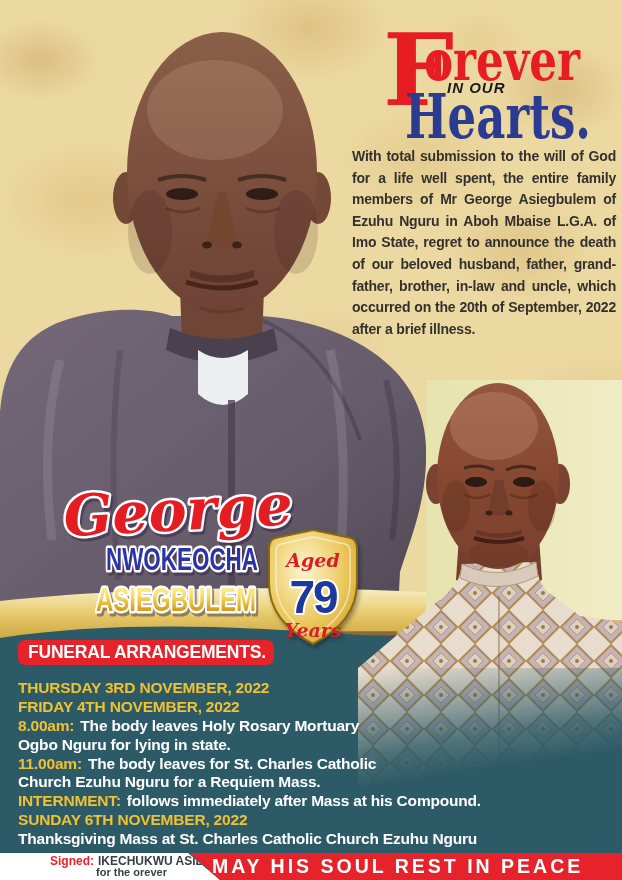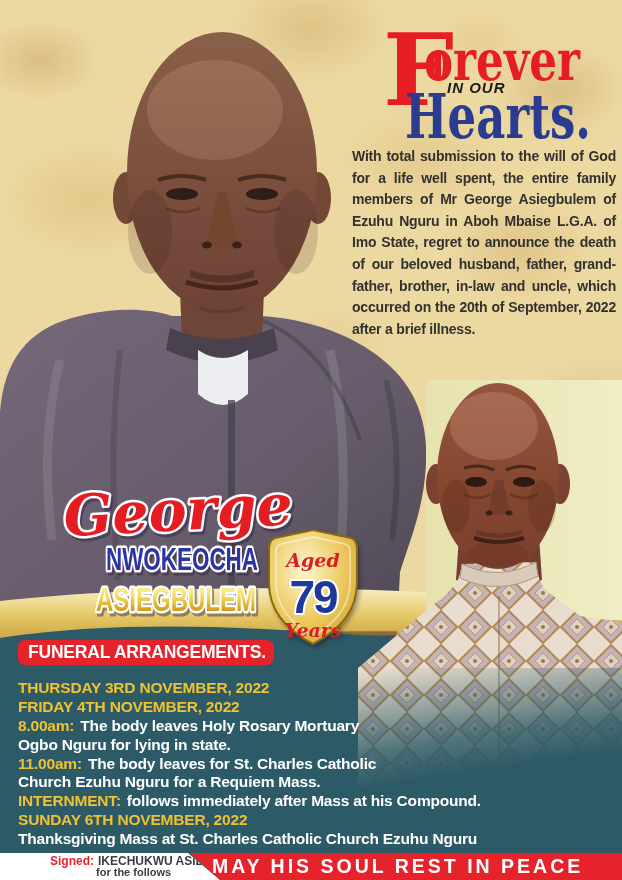--- a/index.html
+++ b/index.html
@@ -227,19 +227,19 @@
     <div class="sched-line"><span class="sched-label"></span><span class="sched-text">Church Ezuhu Nguru for a Requiem Mass.</span></div>
     <div class="sched-line"><span class="sched-label">INTERNMENT:</span><span class="sched-text">follows immediately after Mass at his Compound.</span></div>
     <div class="sched-line"><span class="sched-label">SUNDAY 6TH NOVEMBER, 2022</span><span class="sched-text"></span></div>
     <div class="sched-line"><span class="sched-label"></span><span class="sched-text">Thanksgiving Mass at St. Charles Catholic Church Ezuhu Nguru</span></div>
   </div>
 
   <div class="abs" id="signed-strip">
     <div id="signed-line1">
       <span id="signed-label">Signed:</span><span>IKECHUKWU ASIEGBU</span>
     </div>
-    <div id="signed-line2">for the follows</div>
+    <div id="signed-line2">for the orever</div>
   </div>
   <div class="abs" id="peace-banner">
     <span>MAY HIS SOUL REST IN PEACE</span>
   </div>
 
 </div>
 
 </body></html>

